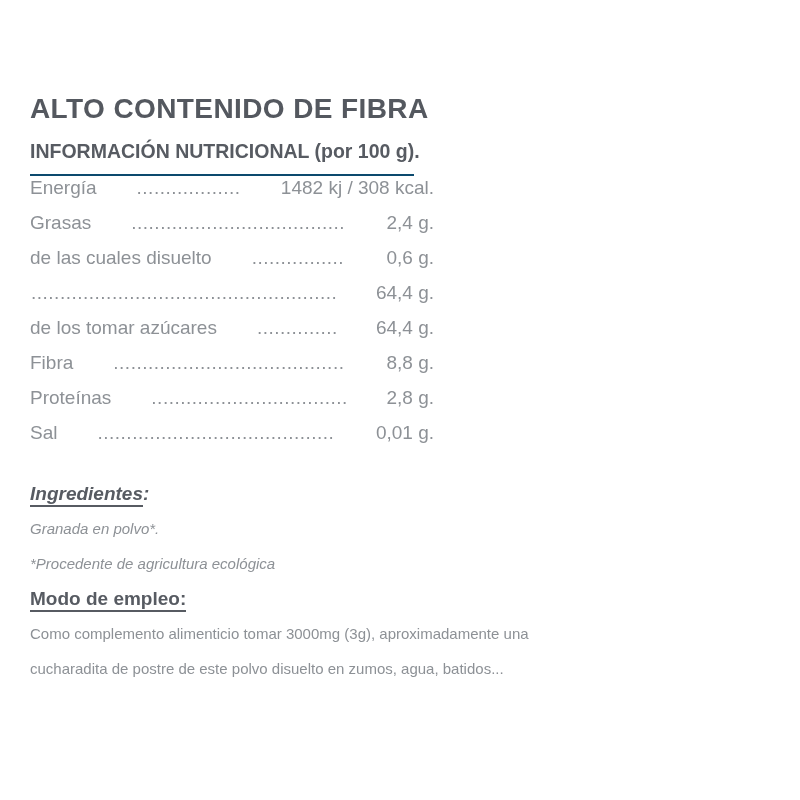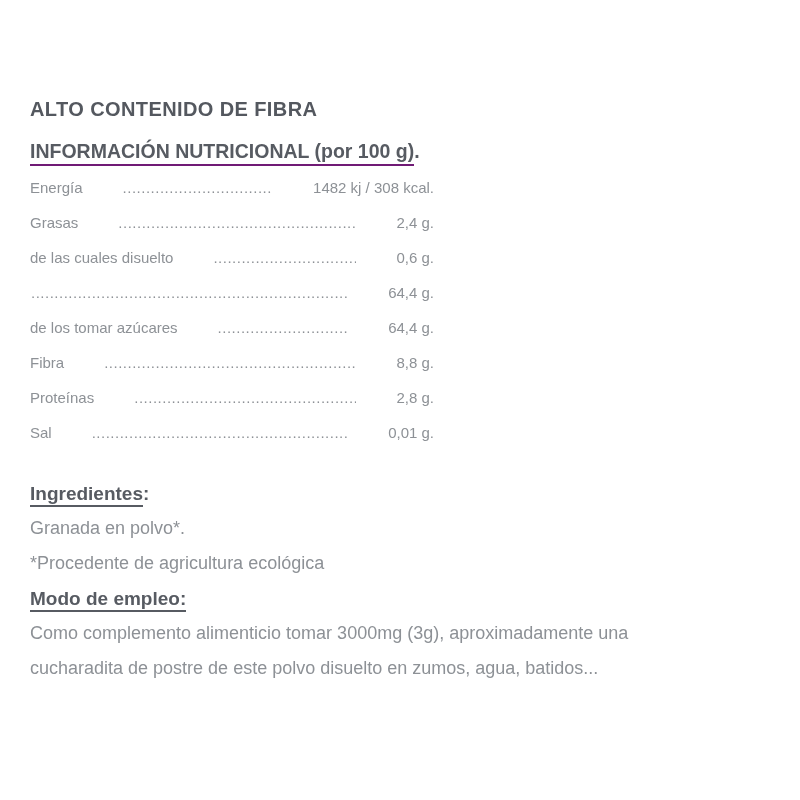--- a/index.html
+++ b/index.html
@@ -8,77 +8,77 @@
     background: #ffffff;
     font-family: "Liberation Sans", sans-serif;
     overflow: hidden;
   }
   .page {
     width: 800px; height: 800px;
     padding: 96px 30px 0 30px;
     background: #ffffff;
   }
   .claim-heading {
-    font-size: 20px;
+    font-size: 28px;
     font-weight: 700;
     letter-spacing: 0.4px;
     color: #54585f;
     line-height: 26px;
     margin-bottom: 16px;
   }
   .nutrition-title-line {
     font-size: 19.5px;
     font-weight: 700;
     color: #575b62;
     line-height: 27px;
     margin-bottom: 5px;
     white-space: nowrap;
   }
   .underlined {
-    border-bottom: 2px solid #701a75;
-    padding-bottom: 2px;
+    border-bottom: 2px solid #0c4a6e;
+    padding-bottom: 12px;
   }
   .nutrition-table {
     width: 404px;
   }
   .nrow {
     display: flex;
     align-items: baseline;
-    font-size: 15px;
+    font-size: 19px;
     color: #8d9196;
     line-height: 35px;
     white-space: nowrap;
     gap: 39px;
   }
   .nlabel { flex: 0 0 auto; }
   .leader {
     flex: 1 1 auto;
     overflow: hidden;
     white-space: nowrap;
     color: #8d9196;
     margin: 0 1px;
   }
   .leader::after {
     content: "..................................................................................................";
     letter-spacing: 0.5px;
   }
   .nvalue { flex: 0 0 auto; }
-  .section { margin-top: 26px; }
+  .section { margin-top: 26px; font-style: italic; }
   .sub-heading {
     font-size: 19px;
     font-weight: 700;
     color: #575b62;
     line-height: 35px;
   }
   .sub-heading .underlined {
     border-bottom: 2px solid #575b62;
     padding-bottom: 1px;
   }
   .body-line {
-    font-size: 18px;
+    font-size: 15px;
     color: #8d9196;
     line-height: 35px;
     white-space: nowrap;
   }
 </style>
 </head>
 <body>
 
 <div class="page">
 

